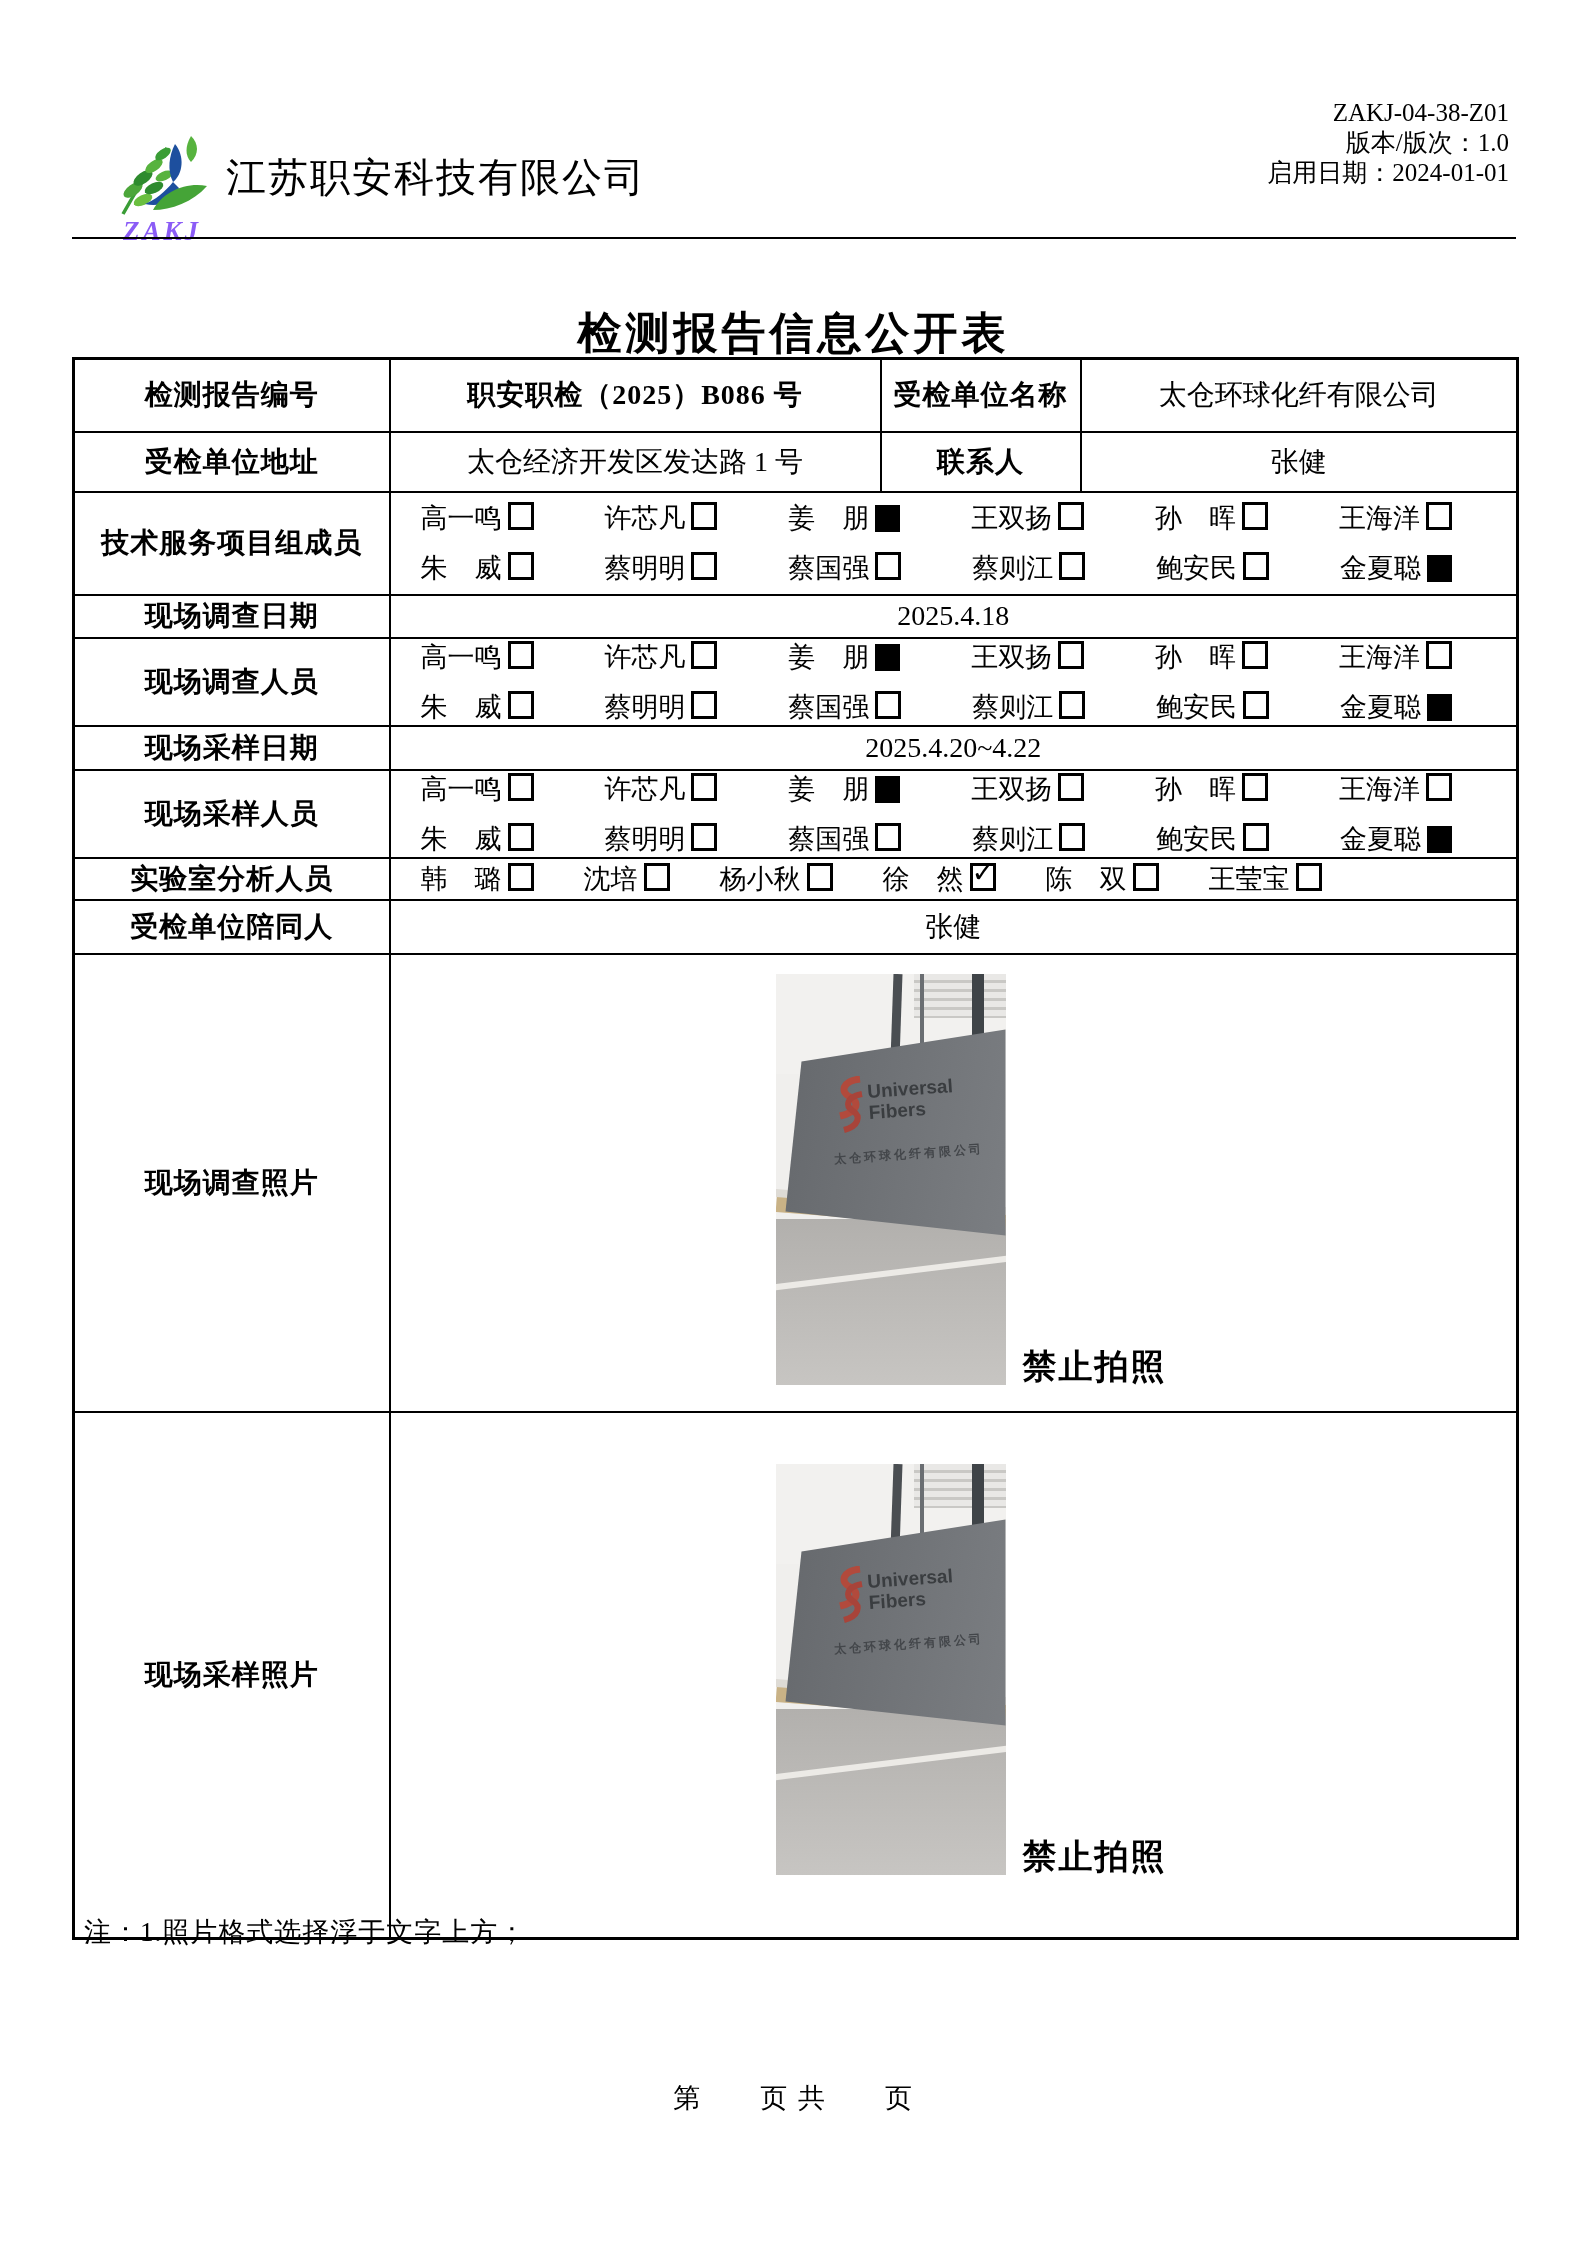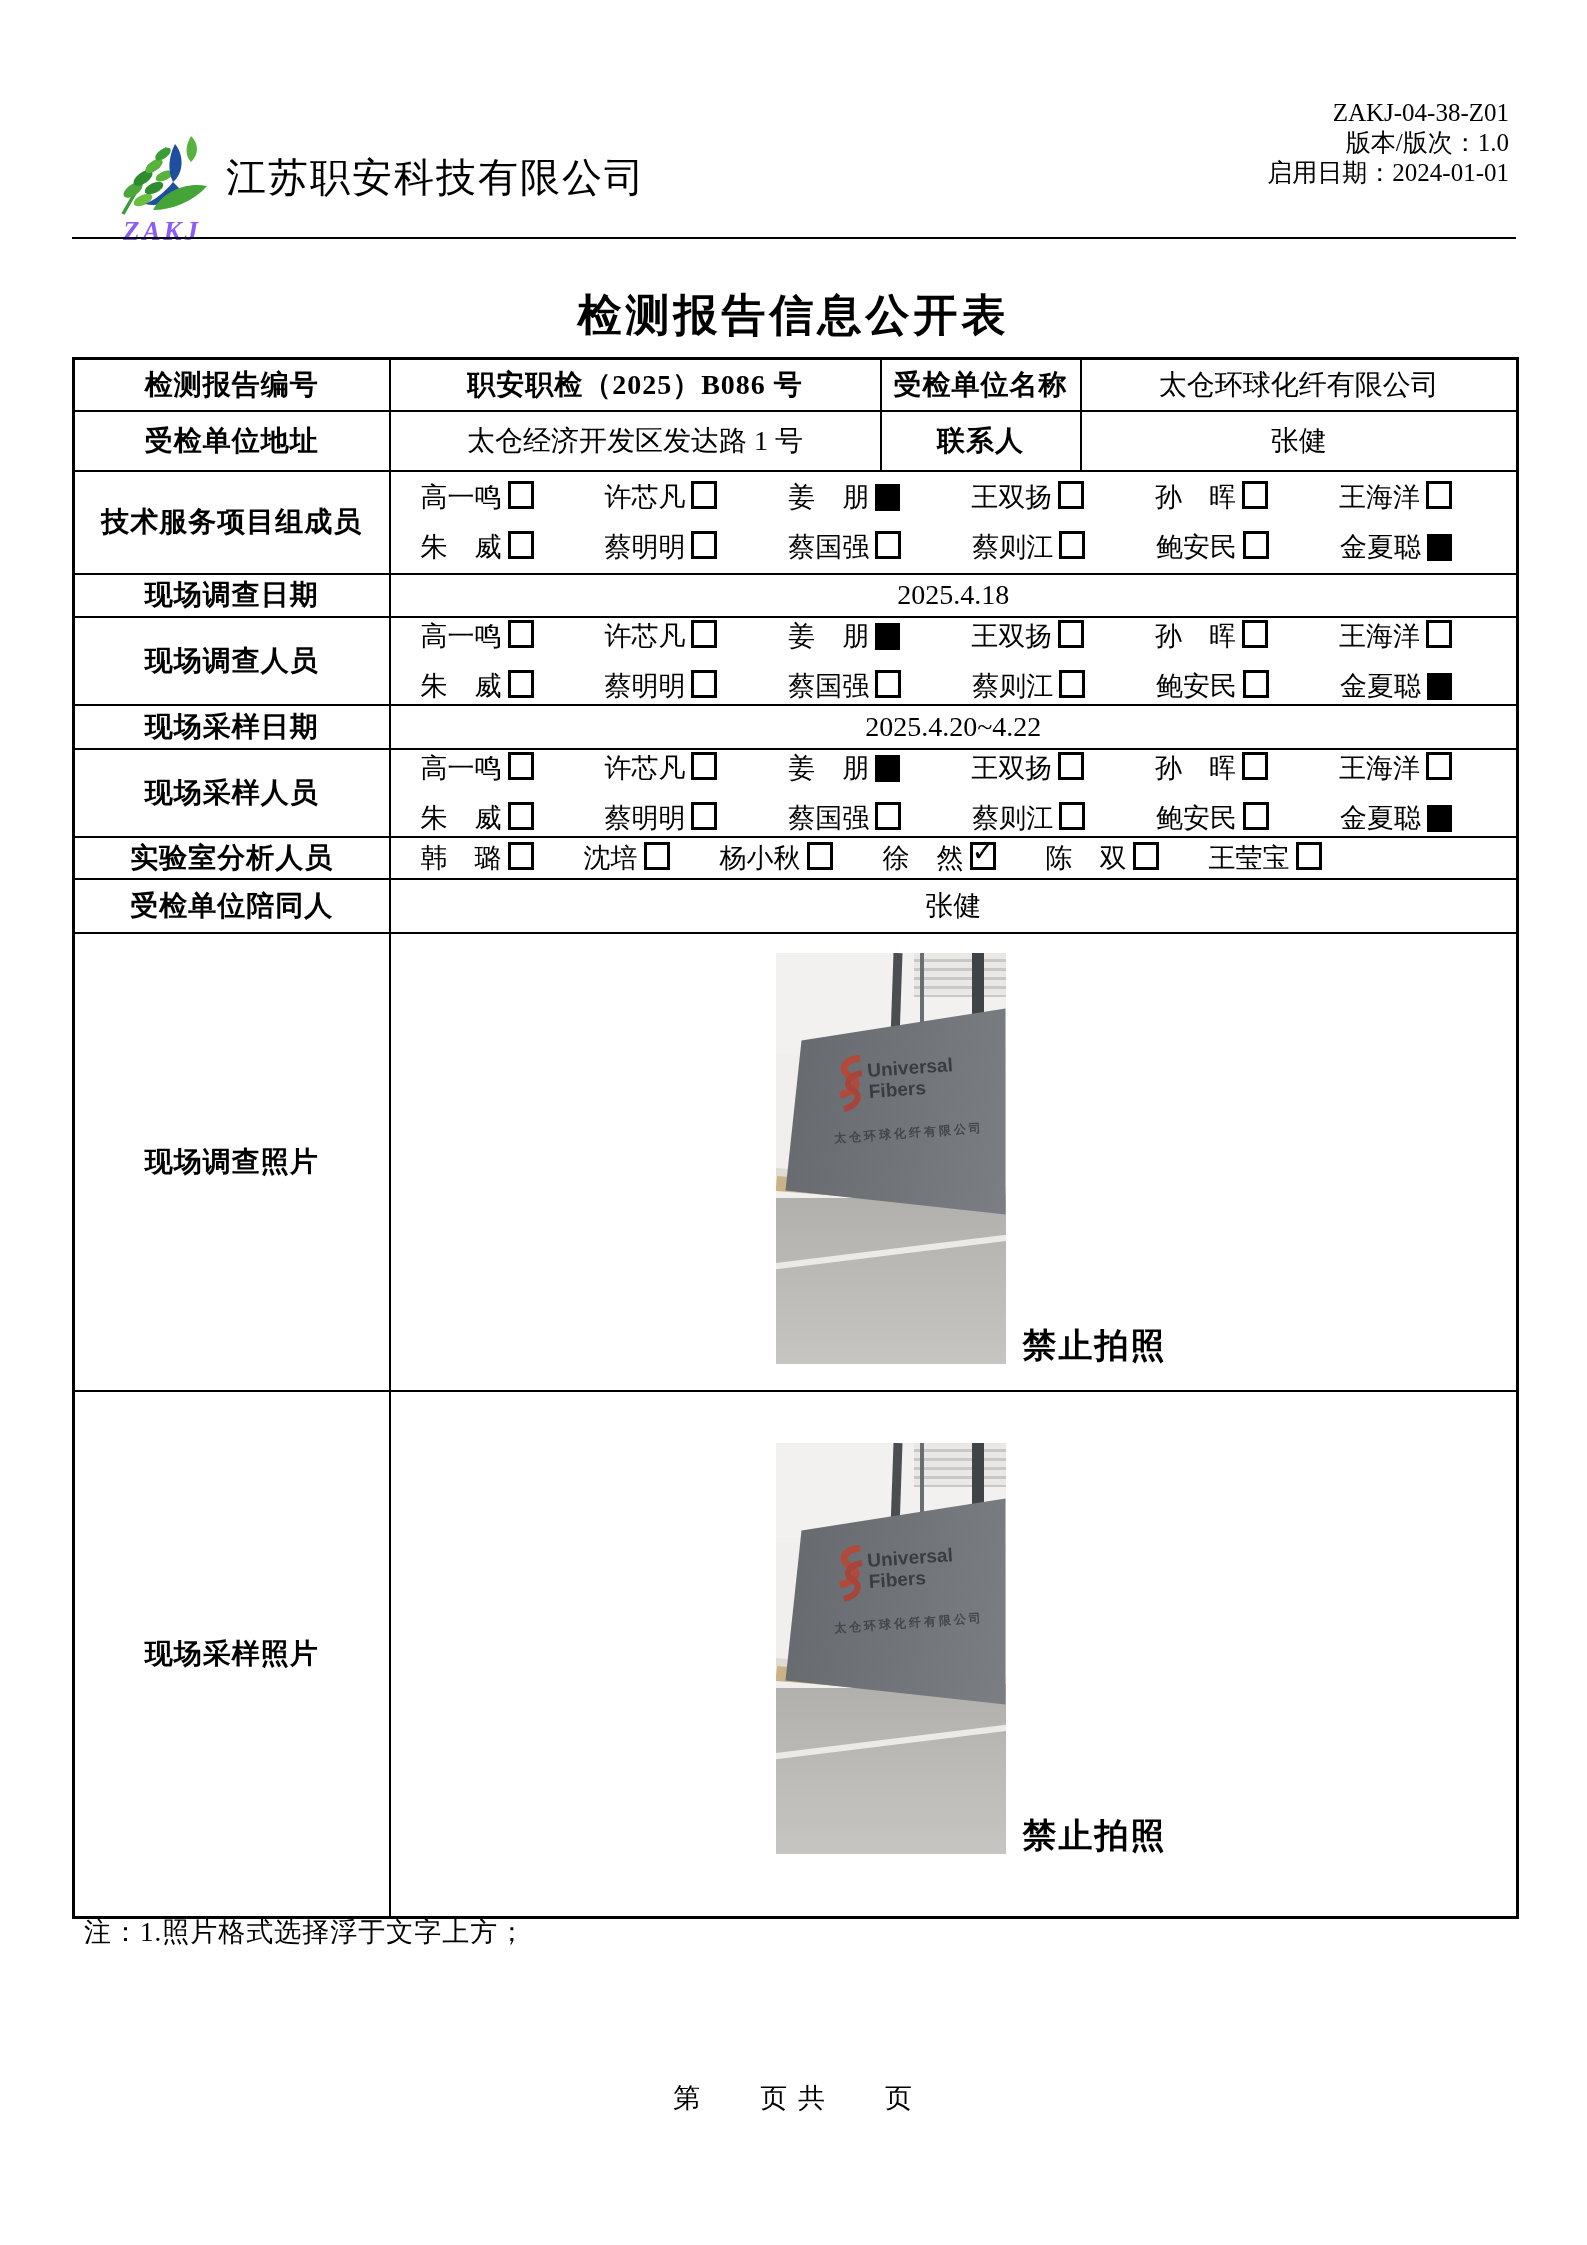--- a/index.html
+++ b/index.html
@@ -7,28 +7,28 @@
     position:relative;width:1587px;height:2245px;background:#ffffff;
     font-family:"Liberation Serif","DejaVu Serif",serif;color:#000;overflow:hidden;
   }
   
   .logo-wrap{position:absolute;left:102px;top:130px;width:120px;text-align:center;}
   .logo-svg{display:block;margin:0 auto;width:106px;height:88px;}
   .logo-text{font-style:italic;font-weight:bold;font-size:27px;color:#8b5cf6;letter-spacing:3px;line-height:1;}
   .company-name{position:absolute;left:226px;top:150px;font-size:40px;letter-spacing:2px;}
   .header-right{position:absolute;right:78px;top:98px;text-align:right;font-size:25px;line-height:30px;}
   .header-rule{position:absolute;left:72px;width:1444px;top:237px;border-top:2px solid #000;height:0;}
-  .doc-title{position:absolute;left:0;top:286px;width:100%;text-align:center;font-size:44px;font-weight:bold;letter-spacing:4px;}
+  .doc-title{position:absolute;left:0;top:304px;width:100%;text-align:center;font-size:44px;font-weight:bold;letter-spacing:4px;}
   
   .main-table{position:absolute;left:72px;top:357px;width:1444px;border-collapse:collapse;table-layout:fixed;border:3px solid #000;}
   .main-table td{border:2px solid #000;padding:0 6px;text-align:center;vertical-align:middle;font-size:28px;overflow:hidden;}
   .lbl{font-weight:bold;letter-spacing:1px;}
   .bold-val{font-weight:bold;letter-spacing:1px;}
   .hand{font-size:27px;}
-  .r1{height:52px}.r2{height:60px}.r3{height:103px}.r4{height:43px}.r5{height:85px}
+  .r1{height:73px}.r2{height:60px}.r3{height:103px}.r4{height:43px}.r5{height:85px}
   .r6{height:44px}.r7{height:84px}.r8{height:42px}.r9{height:54px}
   .r10{height:458px}.r11{height:527px}
   .names-cell{padding:0 !important;}
   .name-line{display:flex;justify-content:space-between;align-items:flex-start;padding:0 64px 0 30px;font-size:27px;gap:40px;}
   .name-line + .name-line{margin-top:14px;}
   .lab-line{display:flex;align-items:center;gap:50px;padding:0 10px 0 30px;font-size:27px;text-align:left;}
   .who{white-space:nowrap;}
   .box{display:inline-block;width:20px;height:22px;border:3px solid #000;margin-left:6px;vertical-align:-3px;position:relative;background:#fff;}
   .box.filled{width:25px;height:27px;background:#000;border:0;vertical-align:-5px;}
   .box.tick::after{content:"\2713";font-family:"DejaVu Sans",sans-serif;font-weight:bold;font-size:28px;position:absolute;left:-1px;top:-10px;}

